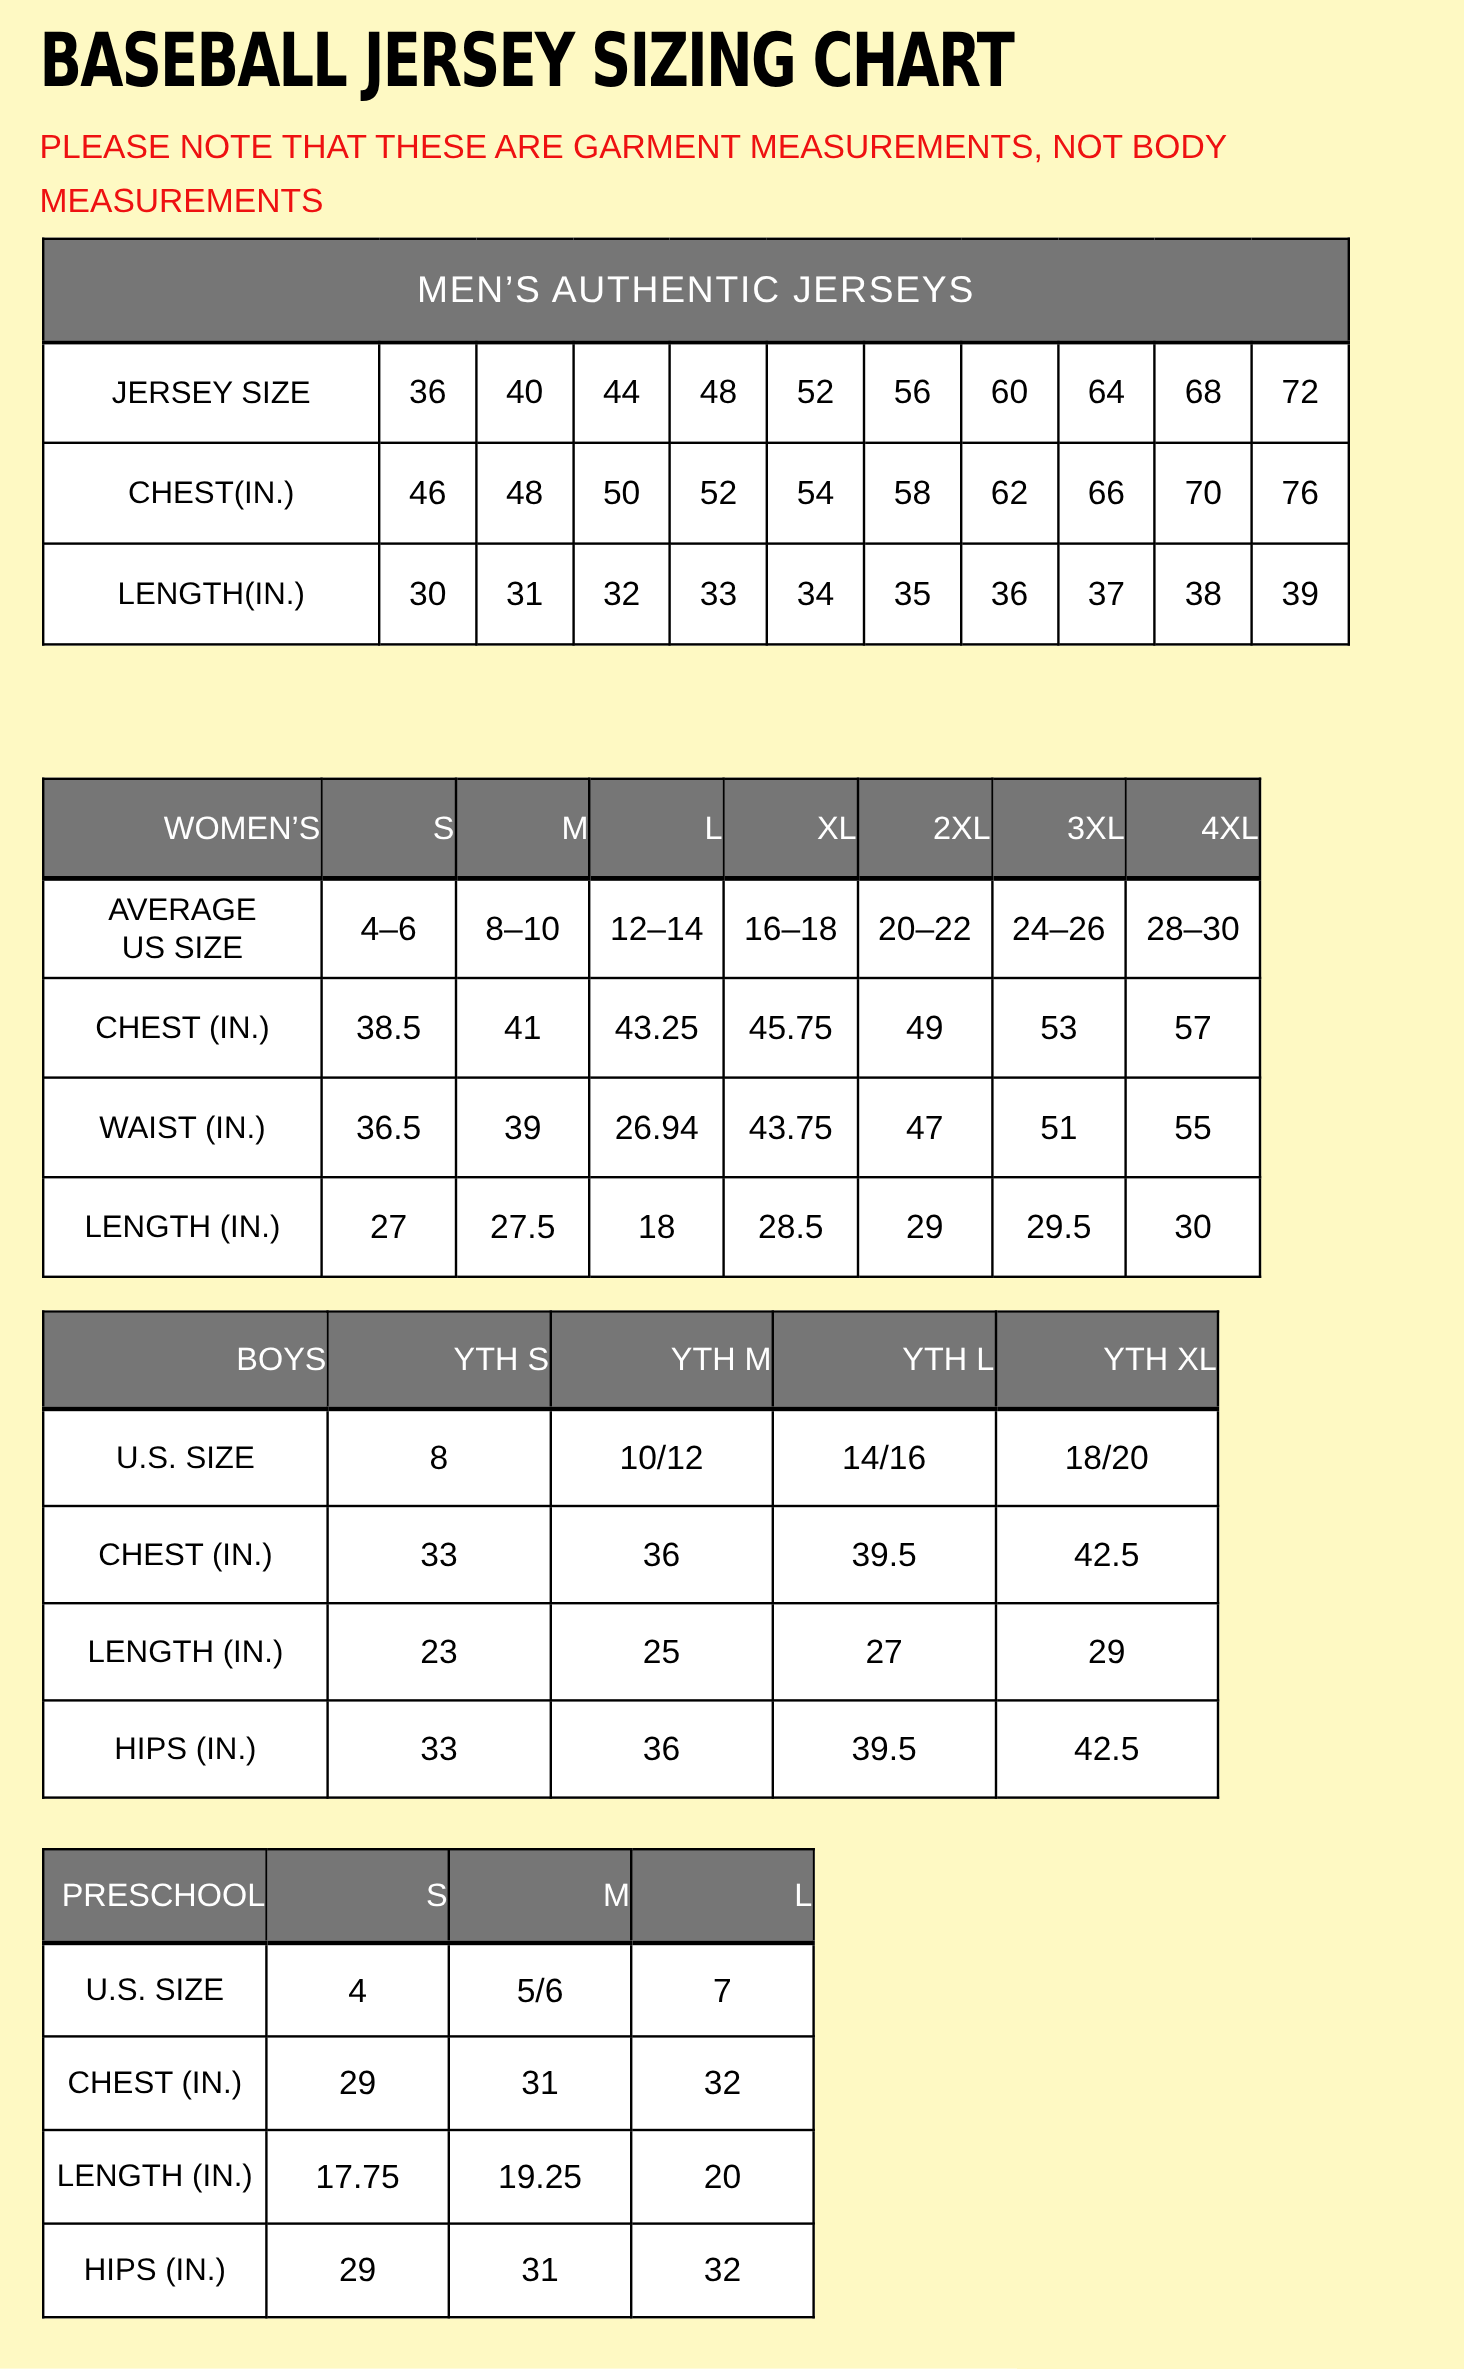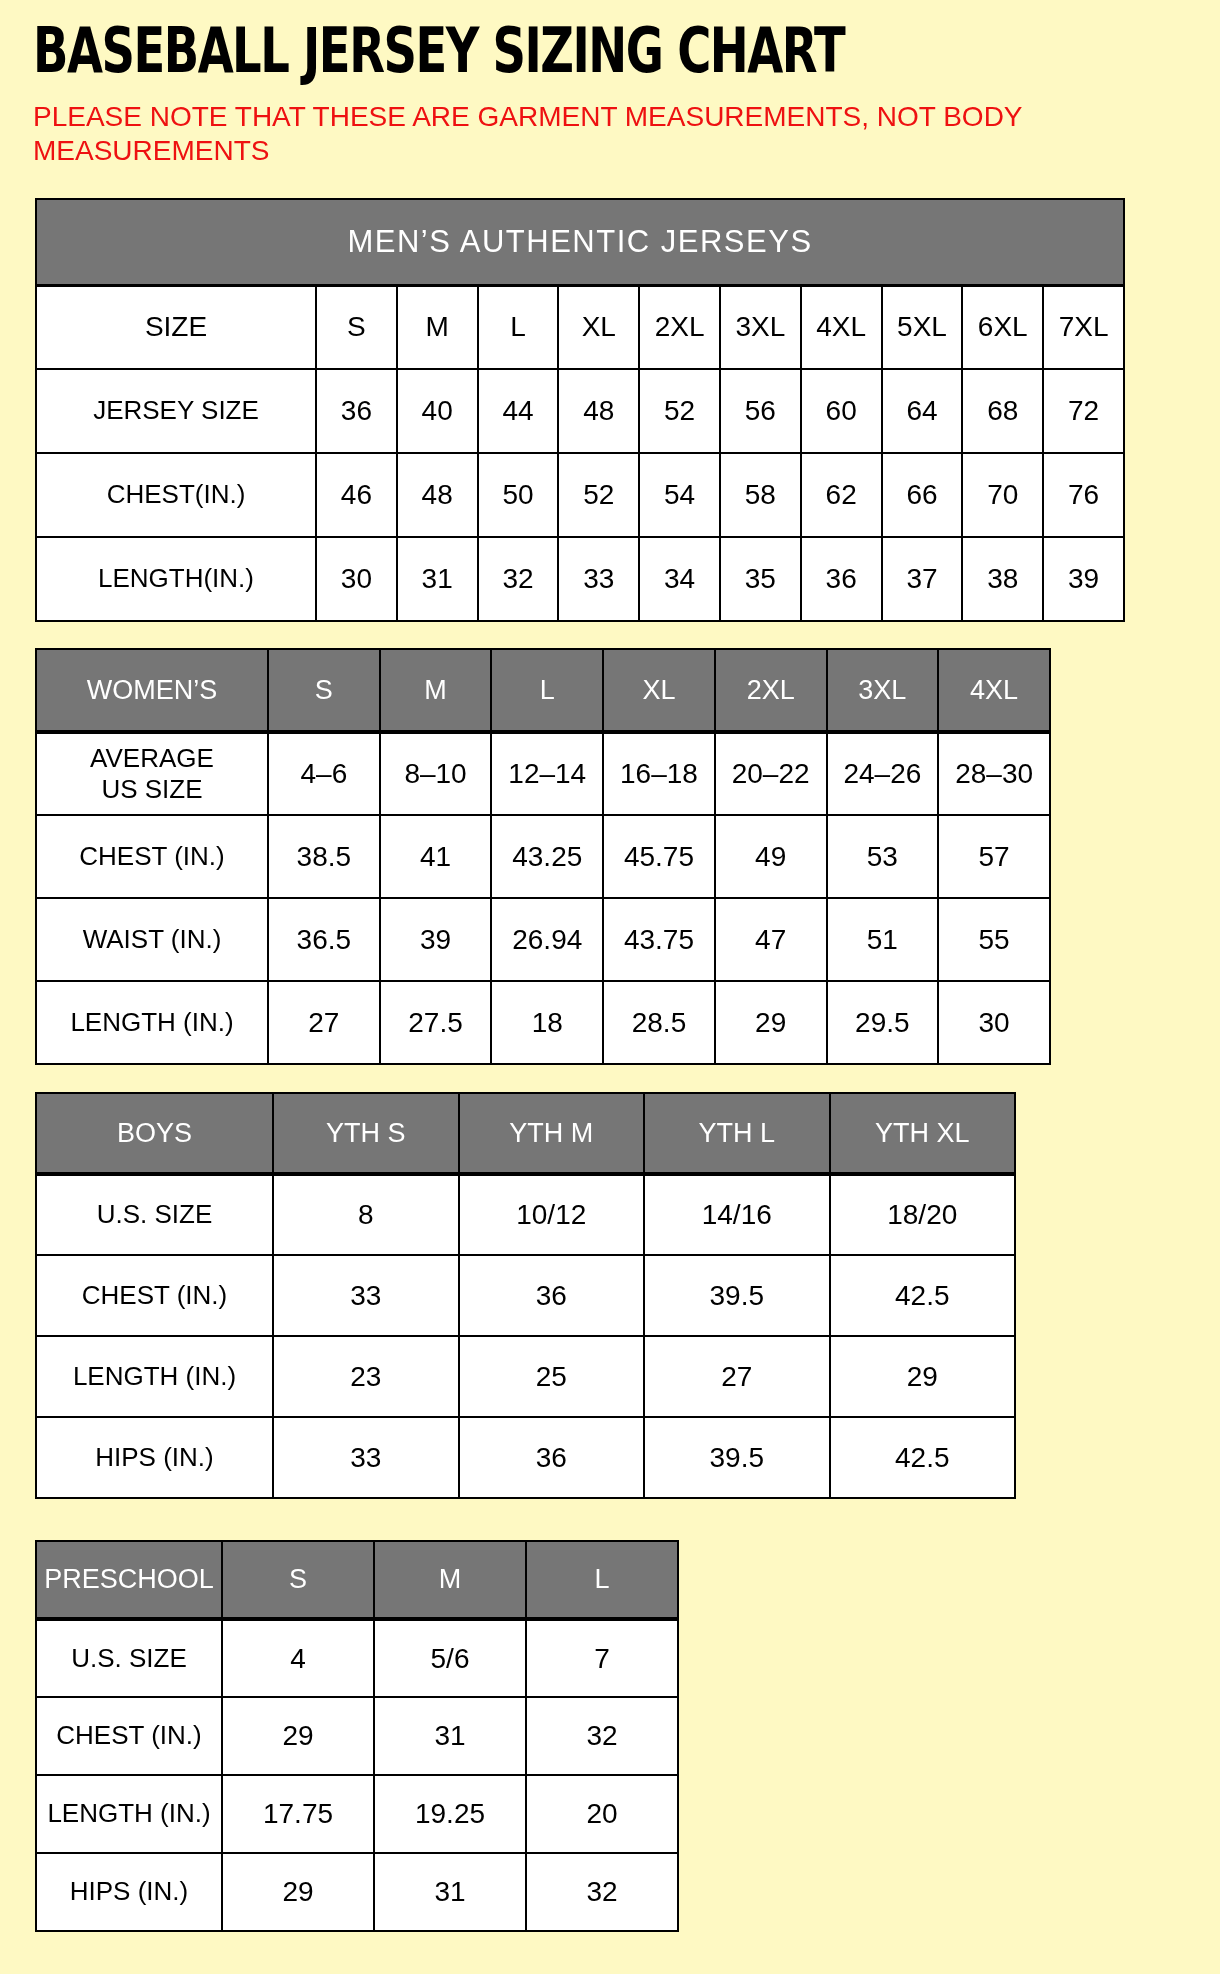--- a/index.html
+++ b/index.html
@@ -28,21 +28,21 @@
     white-space:nowrap;
     transform:scaleX(0.75);
     transform-origin:left top;
     color:#000;
   }
   .note{
     position:absolute;
     left:33px;
     top:100px;
     font-size:28px;
-    line-height:34px;
+    line-height:45px;
     color:var(--note-red);
     white-space:pre-line;
   }
   .footer-note{
     position:absolute;
     left:33px;
     top:1926px;
     font-size:26px;
     color:var(--note-red);
     white-space:nowrap;
@@ -69,20 +69,21 @@
     color:var(--header-text);
     font-size:31px;
     letter-spacing:1.5px;
     border-bottom:3px solid #000;
   }
   .sizing .header-row.gray th{
     background:var(--header-gray);
     color:var(--header-text);
     font-size:27px;
     border-bottom:4px solid #000;
+    text-align:right;
   }
   .sizing .header-row.plain th{
     background:#fff;
     font-size:28px;
   }
   .sizing .row-label{
     font-size:26px;
     white-space:pre-line;
     line-height:1.2;
   }
@@ -123,33 +124,20 @@
         <col class="col-size">
         <col class="col-size">
         <col class="col-size">
         <col class="col-size">
         <col class="col-size">
       </colgroup>
       <tbody>
         <tr class="banner-row">
           <td class="banner-cell" colspan="11">MEN’S AUTHENTIC JERSEYS</td>
         </tr>
-        <tr class="header-row plain">
-          <th class="label-col row-label">SIZE</th>
-          <th class="size-col">S</th>
-          <th class="size-col">M</th>
-          <th class="size-col">L</th>
-          <th class="size-col">XL</th>
-          <th class="size-col">2XL</th>
-          <th class="size-col">3XL</th>
-          <th class="size-col">4XL</th>
-          <th class="size-col">5XL</th>
-          <th class="size-col">6XL</th>
-          <th class="size-col">7XL</th>
-        </tr>
         <tr class="data-row">
           <th class="row-label">JERSEY SIZE</th>
           <td>36</td>
           <td>40</td>
           <td>44</td>
           <td>48</td>
           <td>52</td>
           <td>56</td>
           <td>60</td>
           <td>64</td>

